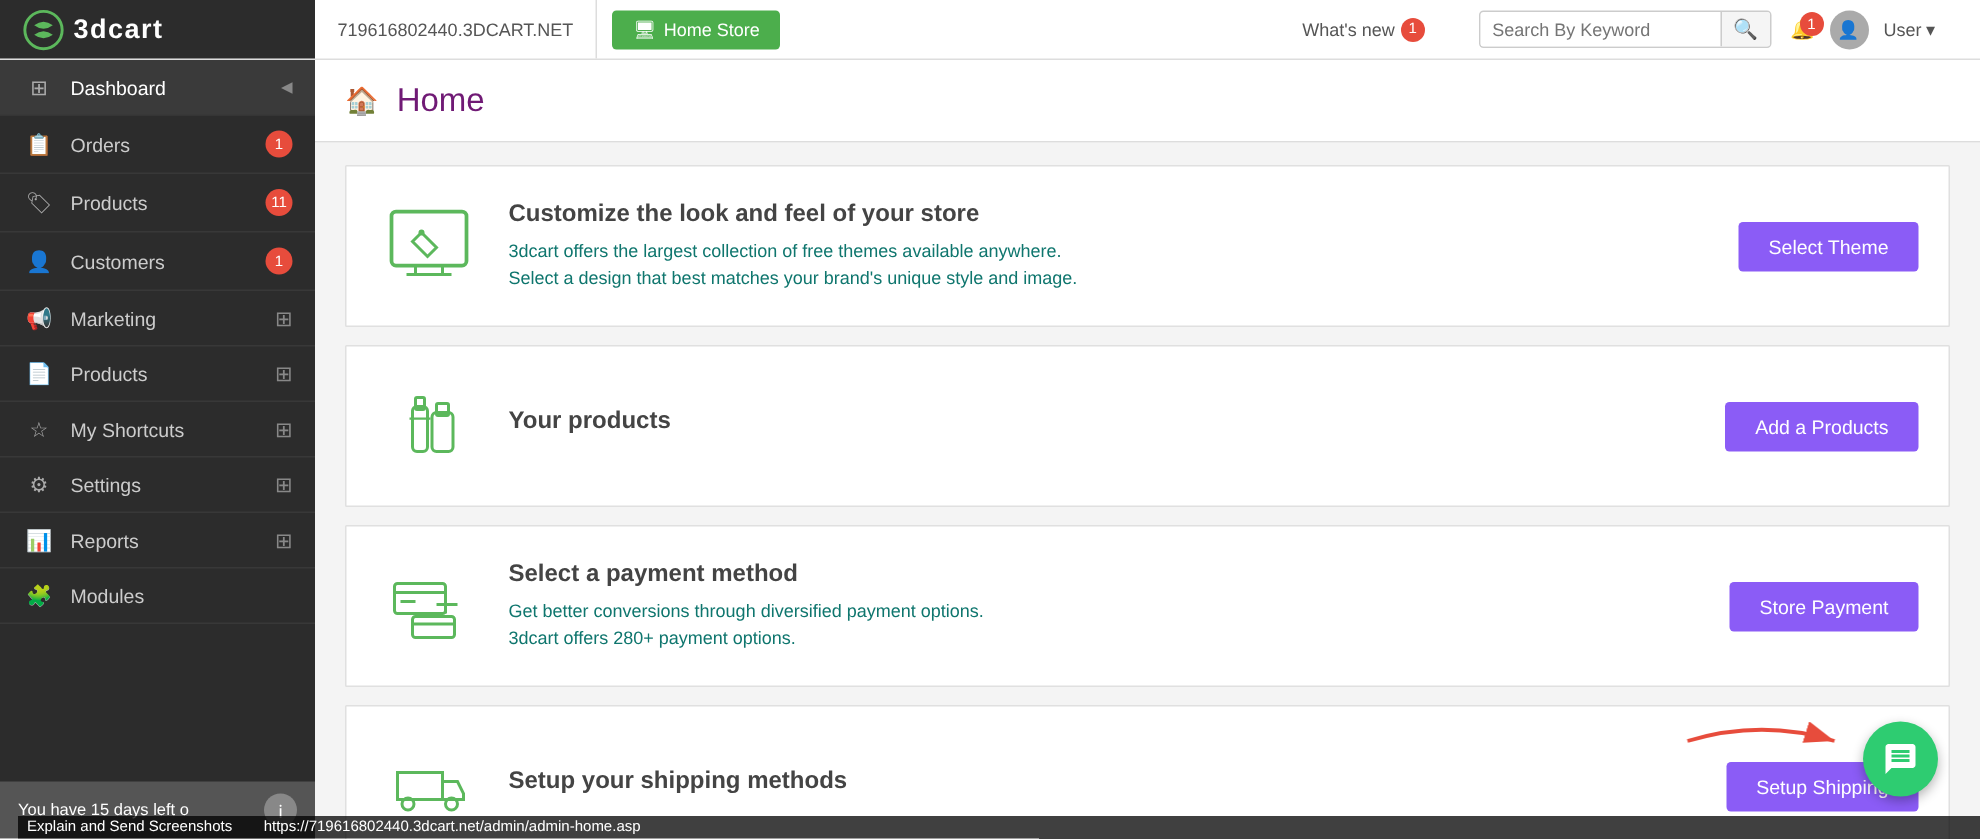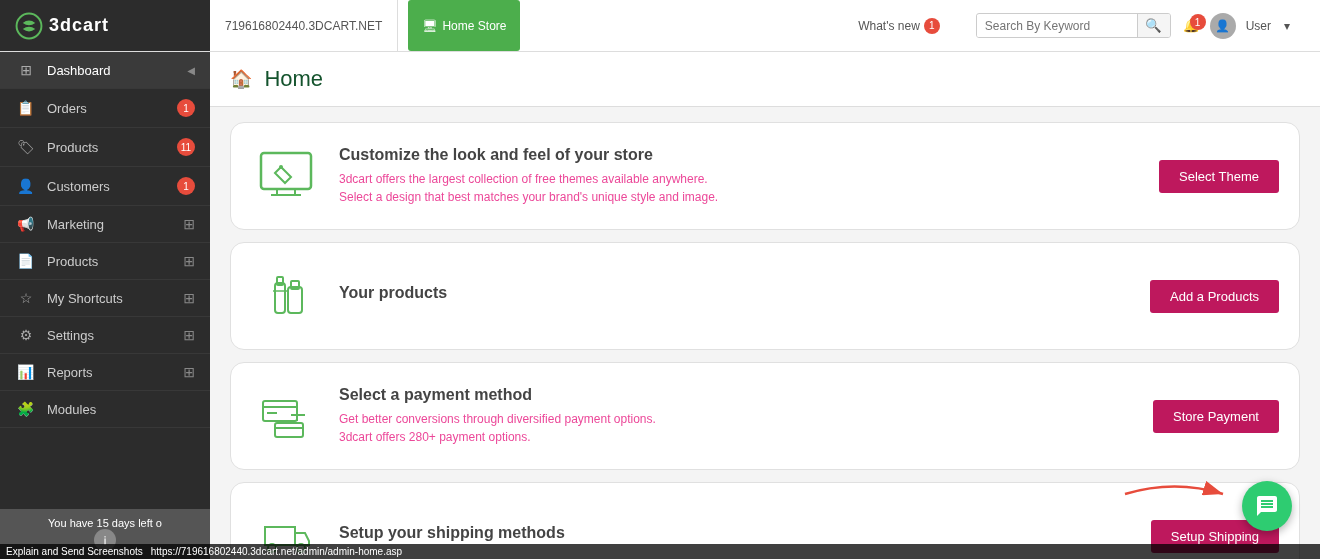--- a/index.html
+++ b/index.html
@@ -1,20 +1,20 @@
 <!DOCTYPE html>
 <html><head>
   <meta charset="utf-8">
   <style>
     * { margin: 0; padding: 0; box-sizing: border-box; }
     body { font-family: 'Segoe UI', Arial, sans-serif; font-size: 13px; background: #f4f4f4; display: flex; flex-direction: column; height: 559px; overflow: hidden; }
 
     
     .topbar {
-      display: flex; height: 52px; background: #fff;
+      display: flex; align-items: center; height: 40px; background: #fff;
       border-bottom: 1px solid #ddd; flex-shrink: 0; z-index: 10;
     }
     .topbar-logo {
       width: 210px; min-width: 210px; background: #2c2c2c;
       display: flex; align-items: center; height: 100%; padding: 0 15px;
     }
     .topbar-logo svg { margin-right: 6px; }
     .topbar-logo-text { color: #fff; font-size: 18px; font-weight: bold; letter-spacing: 1px; }
     .topbar-store-id {
       padding: 0 15px; font-size: 12px; color: #555; border-right: 1px solid #ddd;
@@ -40,21 +40,21 @@
     .topbar-search input {
       border: none; outline: none; padding: 4px 8px; font-size: 12px; width: 160px;
     }
     .topbar-search-btn {
       background: #f5f5f5; border: none; border-left: 1px solid #ccc;
       padding: 4px 8px; cursor: pointer;
     }
     .topbar-icons { display: flex; align-items: center; gap: 10px; }
     .topbar-icon-wrap { position: relative; cursor: pointer; }
     .topbar-avatar { width: 26px; height: 26px; border-radius: 50%; background: #aaa; display: flex; align-items: center; justify-content: center; color: #fff; font-size: 12px; }
-    .topbar-username { font-size: 12px; color: #555; cursor: pointer; display: flex; align-items: center; gap: 13px; }
+    .topbar-username { font-size: 12px; color: #555; cursor: pointer; display: flex; align-items: center; gap: 3px; }
 
     
     .layout { display: flex; flex: 1; overflow: hidden; }
 
     
     .sidebar {
       width: 210px; min-width: 210px; background: #2c2c2c; color: #ccc;
       display: flex; flex-direction: column; overflow-y: auto; flex-shrink: 0;
     }
     .sidebar-item {
@@ -66,76 +66,76 @@
     .sidebar-item-icon { width: 22px; margin-right: 10px; text-align: center; font-size: 14px; color: #aaa; }
     .sidebar-item-label { flex: 1; font-size: 13px; }
     .sidebar-badge {
       background: #e74c3c; color: #fff; border-radius: 50%; width: 18px; height: 18px;
       font-size: 10px; display: flex; align-items: center; justify-content: center; margin-left: 4px;
     }
     .sidebar-item-arrow { margin-left: 4px; font-size: 10px; color: #888; }
     .sidebar-item-expand { margin-left: 4px; font-size: 14px; color: #888; }
     .sidebar-trial {
       background: #555; color: #fff; font-size: 11px; padding: 8px 12px;
-      margin-top: auto; display: flex; align-items: center; justify-content: space-between; flex-direction: column;
+      margin-top: auto; display: flex; align-items: center; justify-content: space-between;
     }
     .sidebar-trial-circle {
       width: 22px; height: 22px; border-radius: 50%; background: #888;
       display: flex; align-items: center; justify-content: center; color: #fff; font-size: 12px;
     }
 
     
     .main-content { flex: 1; overflow-y: auto; background: #f4f4f4; }
 
     
     .page-header {
       background: #fff; border-bottom: 1px solid #ddd;
       padding: 14px 20px; display: flex; align-items: center; gap: 12px;
     }
     .page-header-icon { font-size: 18px; color: #666; }
-    .page-header-title { font-size: 22px; font-weight: 300; color: #14532d; text-align: center; }
+    .page-header-title { font-size: 22px; font-weight: 300; color: #701a75; text-align: center; }
 
     
     .cards-container { padding: 15px 20px; display: flex; flex-direction: column; gap: 12px; }
     .card {
-      background: #fff; border: 1px solid #e0e0e0; border-radius: 14px;
+      background: #fff; border: 1px solid #e0e0e0; border-radius: 1px;
       display: flex; align-items: center; padding: 18px 20px; gap: 18px;
     }
     .card-icon-wrap {
       width: 70px; min-width: 70px; height: 70px;
       display: flex; align-items: center; justify-content: center;
     }
     .card-body { flex: 1; }
     .card-title { font-size: 16px; font-weight: 600; color: #444; margin-bottom: 6px; }
-    .card-desc { font-size: 12px; color: #ec4899; line-height: 1.5; }
+    .card-desc { font-size: 12px; color: #0f766e; line-height: 1.5; }
     .card-action { margin-left: auto; }
     .card-btn {
-      background: #be185d; color: #fff; border: none; padding: 9px 20px;
+      background: #8b5cf6; color: #fff; border: none; padding: 9px 20px;
       border-radius: 3px; cursor: pointer; font-size: 13px; white-space: nowrap;
     }
 
     
     .fab {
       position: fixed; bottom: 28px; right: 28px;
       width: 50px; height: 50px; border-radius: 50%;
       background: #2ecc71; display: flex; align-items: center; justify-content: center;
       cursor: pointer; box-shadow: 0 3px 8px rgba(0,0,0,0.3); z-index: 100;
     }
     .fab svg { color: #fff; }
 
     
     .arrow-annotation {
       position: fixed; bottom: 42px; right: 85px; pointer-events: none;
     }
 
     
     .bottom-bar {
-      position: fixed; bottom: 0; left: 0; right: 0;
+      position: fixed; bottom: 0; left: 12px; right: 0;
       background: rgba(0,0,0,0.75); color: #fff; font-size: 10px;
-      padding: 2px 6px; z-index: 200; display: flex; align-items: center; gap: 8px;
+      padding: 2px 6px; z-index: 200; display: flex; align-items: center; gap: 21px;
     }
   </style>
 </head>
 <body>
 
 <div class="topbar">
   <div class="topbar-logo">
     <svg width="28" height="28" viewBox="0 0 36 36">
       <circle cx="18" cy="18" r="16" fill="none" stroke="#5cb85c" stroke-width="2.5"></circle>
       <path d="M10 14 Q18 8 26 14 Q18 20 10 14Z" fill="#5cb85c"></path>

